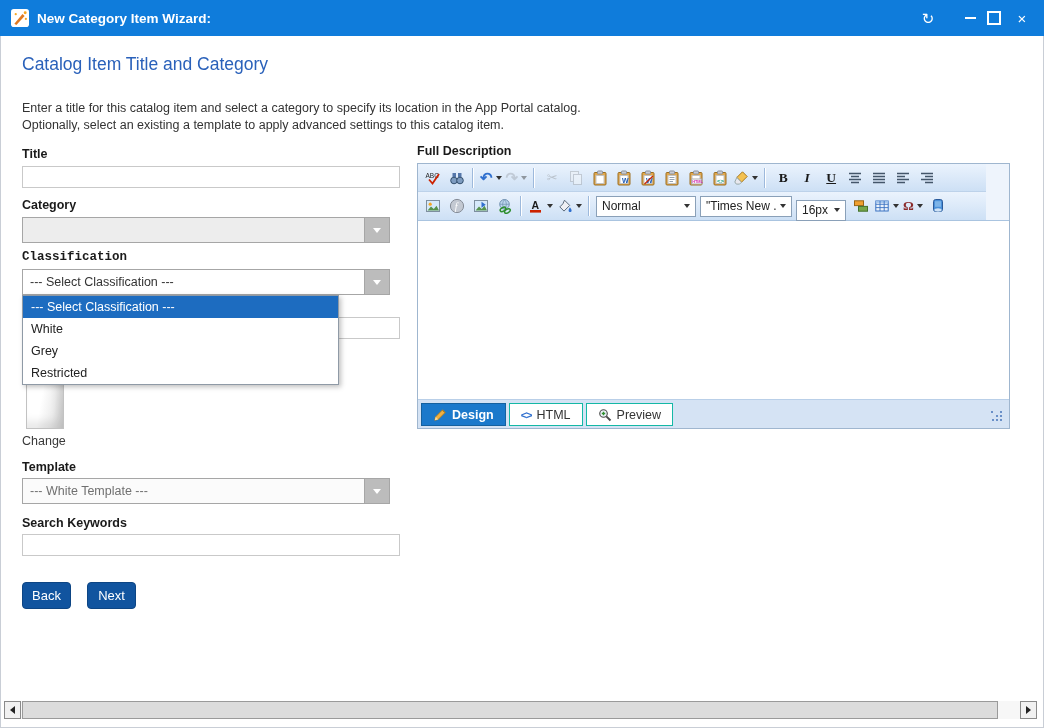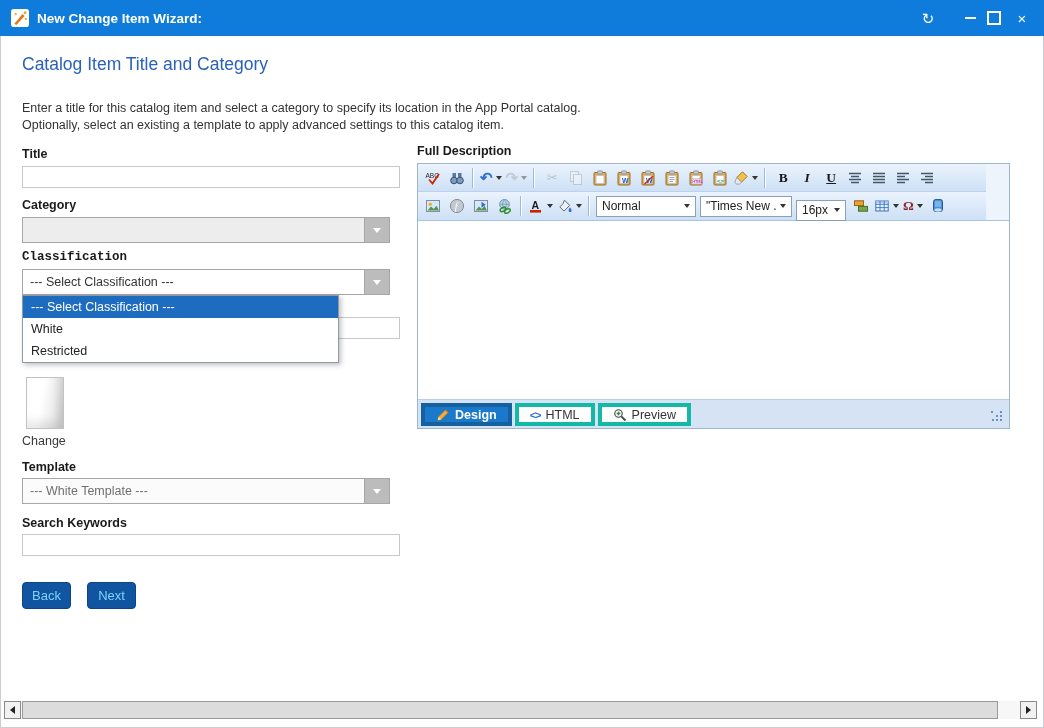--- a/index.html
+++ b/index.html
@@ -27,21 +27,21 @@
   .dd.gray{background:#ededed;}
   .dd.light .val{color:#707070;}
   .dd .arrow{width:24px;align-self:stretch;background:#bcbcbc;border-left:1px solid #a6a6a6;display:flex;align-items:center;justify-content:center;}
   .dd .arrow i{width:0;height:0;border-left:4px solid transparent;border-right:4px solid transparent;border-top:5px solid #fff;}
   .ddlist{position:absolute;left:22px;top:295px;width:315px;background:#fff;border:1px solid #8f9aa6;box-shadow:2px 2px 5px rgba(0,0,0,.25);z-index:6;}
   .dd-item{height:22px;line-height:22px;padding-left:8px;font-size:12.5px;color:#222;cursor:default;white-space:nowrap;}
   .dd-item.sel{background:var(--c-selected_item,#1d6cc0);color:#fff;}
   .hiddeninput{z-index:1;}
   .swbox{position:absolute;left:26px;top:377px;width:36px;height:50px;background:linear-gradient(100deg,#ffffff 40%,#ececec 72%,#d0d0d0 100%);border:1px solid #c2c2c2;box-shadow:inset -5px -7px 9px rgba(0,0,0,.09);}
   .changelink{position:absolute;left:22px;top:434px;font-size:12.5px;color:#3a3a3a;cursor:pointer;}
-  .btn{position:absolute;top:582px;height:25px;background:var(--c-primary_button,#11549f);border:1px solid #0d4584;border-radius:4px;color:#7dd3fc;font-size:13px;display:flex;align-items:center;justify-content:center;cursor:pointer;}
+  .btn{position:absolute;top:582px;height:25px;background:var(--c-primary_button,#11549f);border:1px solid #0d4584;border-radius:4px;color:#ffffff;font-size:13px;display:flex;align-items:center;justify-content:center;cursor:pointer;}
   .btn.back{left:22px;width:47px;}
   .btn.next{left:87px;width:47px;}
 
   
   .editor{position:absolute;left:417px;top:163px;width:593px;height:266px;border:1px solid #9fb6cf;background:#fff;box-sizing:border-box;display:flex;flex-direction:column;}
   .tbzone{background:#eef4fc;border-bottom:1px solid #aac4e0;}
   .tbrow{display:flex;align-items:center;height:28px;width:568px;background:linear-gradient(#ebf3fd,#cde0f5);padding-left:2px;box-sizing:border-box;}
   .tbrow.first{border-bottom:1px solid #bdd2ea;}
   .tb-btn{height:22px;min-width:22px;display:inline-flex;align-items:center;justify-content:center;margin-left:2px;border-radius:2px;cursor:pointer;}
   .tb-btn svg{width:16px;height:16px;display:block;}
@@ -51,21 +51,21 @@
   .tb-select{display:inline-flex;align-items:center;height:21px;background:#fff;border:1px solid #8aa0b8;margin:0 2px;padding:0 3px 0 5px;font-size:12px;color:#222;cursor:pointer;box-sizing:border-box;}
   .tb-select .sval{flex:1;white-space:nowrap;overflow:hidden;}
   .fserif{font-family:"Liberation Serif",serif;font-size:13.5px;color:#1a1a1a;}
   .fb{font-weight:bold;}
   .fi{font-style:italic;font-weight:bold;}
   .fu{font-weight:bold;text-decoration:underline;}
   .omg{font-family:"Liberation Serif",serif;font-weight:bold;font-size:13.5px;color:#8a2a2a;}
   .u-arrow{font-size:15px;font-weight:bold;line-height:1;}
   .econtent{flex:1;background:#fff;}
   .tabstrip{height:29px;background:#d5e3f4;border-top:1px solid #b9cfe8;display:flex;align-items:flex-start;padding:3px 4px 0 3px;box-sizing:border-box;}
-  .tab{display:inline-flex;align-items:center;gap:5px;height:23px;padding:0 11px;background:#fff;border:4px solid #14b8a6;margin-right:3px;font-size:12.5px;color:#333;cursor:pointer;box-sizing:border-box;}
+  .tab{display:inline-flex;align-items:center;gap:5px;height:23px;padding:0 11px;background:#fff;border:1px solid #14b8a6;margin-right:3px;font-size:12.5px;color:#333;cursor:pointer;box-sizing:border-box;}
   .tab.active{background:var(--c-active_tab,#1b79cb);border-color:#15619f;color:#fff;font-weight:bold;}
   .tab svg{width:14px;height:14px;}
   .tabspacer{flex:1;}
   .resizegrip{width:12px;height:12px;margin:8px 2px 0 0;position:relative;}
   .resizegrip i{position:absolute;left:0;top:0;width:2px;height:2px;background:#6a90c8;box-shadow:9px 0 #6a90c8,5px 4px #6a90c8,9px 4px #6a90c8,1px 8px #6a90c8,5px 8px #6a90c8,9px 8px #6a90c8;}
 
   
   .hscroll{position:absolute;left:4px;top:701px;width:1033px;height:18px;background:#f7f7f7;}
   .sb-btn{position:absolute;top:0;width:17px;height:18px;background:#f1f1f1;border:1px solid #8a8a8a;display:flex;align-items:center;justify-content:center;box-sizing:border-box;cursor:pointer;}
   .sb-btn.left{left:0;}
@@ -82,21 +82,21 @@
   <div class="titlebar">
     <span class="appicon">
       <svg viewBox="0 0 16 16">
           <rect width="16" height="16" rx="2.5" fill="#fff"></rect>
           <path d="M3 13.2L10.2 4.4l1.9 1.8-7.3 8z" fill="#e07820"></path>
           <circle cx="12.6" cy="3.4" r="1.3" fill="#f5a623"></circle>
           <circle cx="4.2" cy="4.6" r="1" fill="#f5a623"></circle>
           <circle cx="13.2" cy="8.8" r="1" fill="#f5a623"></circle>
         </svg>
     </span>
-    <span class="titletext">New Change Item Wizard:</span>
+    <span class="titletext">New Category Item Wizard:</span>
     <div class="wc" style="left:915px;">
       <span class="glyph">↻</span>
     </div>
     <div class="wc" style="left:957px;">
       <span class="wc-min-bar"></span>
     </div>
     <div class="wc" style="left:981px;">
       <span class="wc-max-box"></span>
     </div>
     <div class="wc" style="left:1009px;">
@@ -124,20 +124,21 @@
   <div class="flabel" style="left:22px;top:250px;font-family:Liberation Mono, monospace;">Classification</div>
   <div class="dd" style="top:269px;z-index:5;">
     <span class="val">--- Select Classification ---</span>
     <span class="arrow">
         <i></i>
       </span>
   </div>
   <div class="ddlist">
       <div class="dd-item sel">--- Select Classification ---</div>
       <div class="dd-item">White</div>
+      <div class="dd-item">Grey</div>
       <div class="dd-item">Restricted</div>
     </div>
 
   <input class="tinput hiddeninput" style="top: 317px;" value="">
 
   <div class="swbox"></div>
   <a class="changelink">Change</a>
 
   <div class="flabel" style="left:22px;top:460px;">Template</div>
   <div class="dd light" style="top:478px;background:#fbfbfb;">

